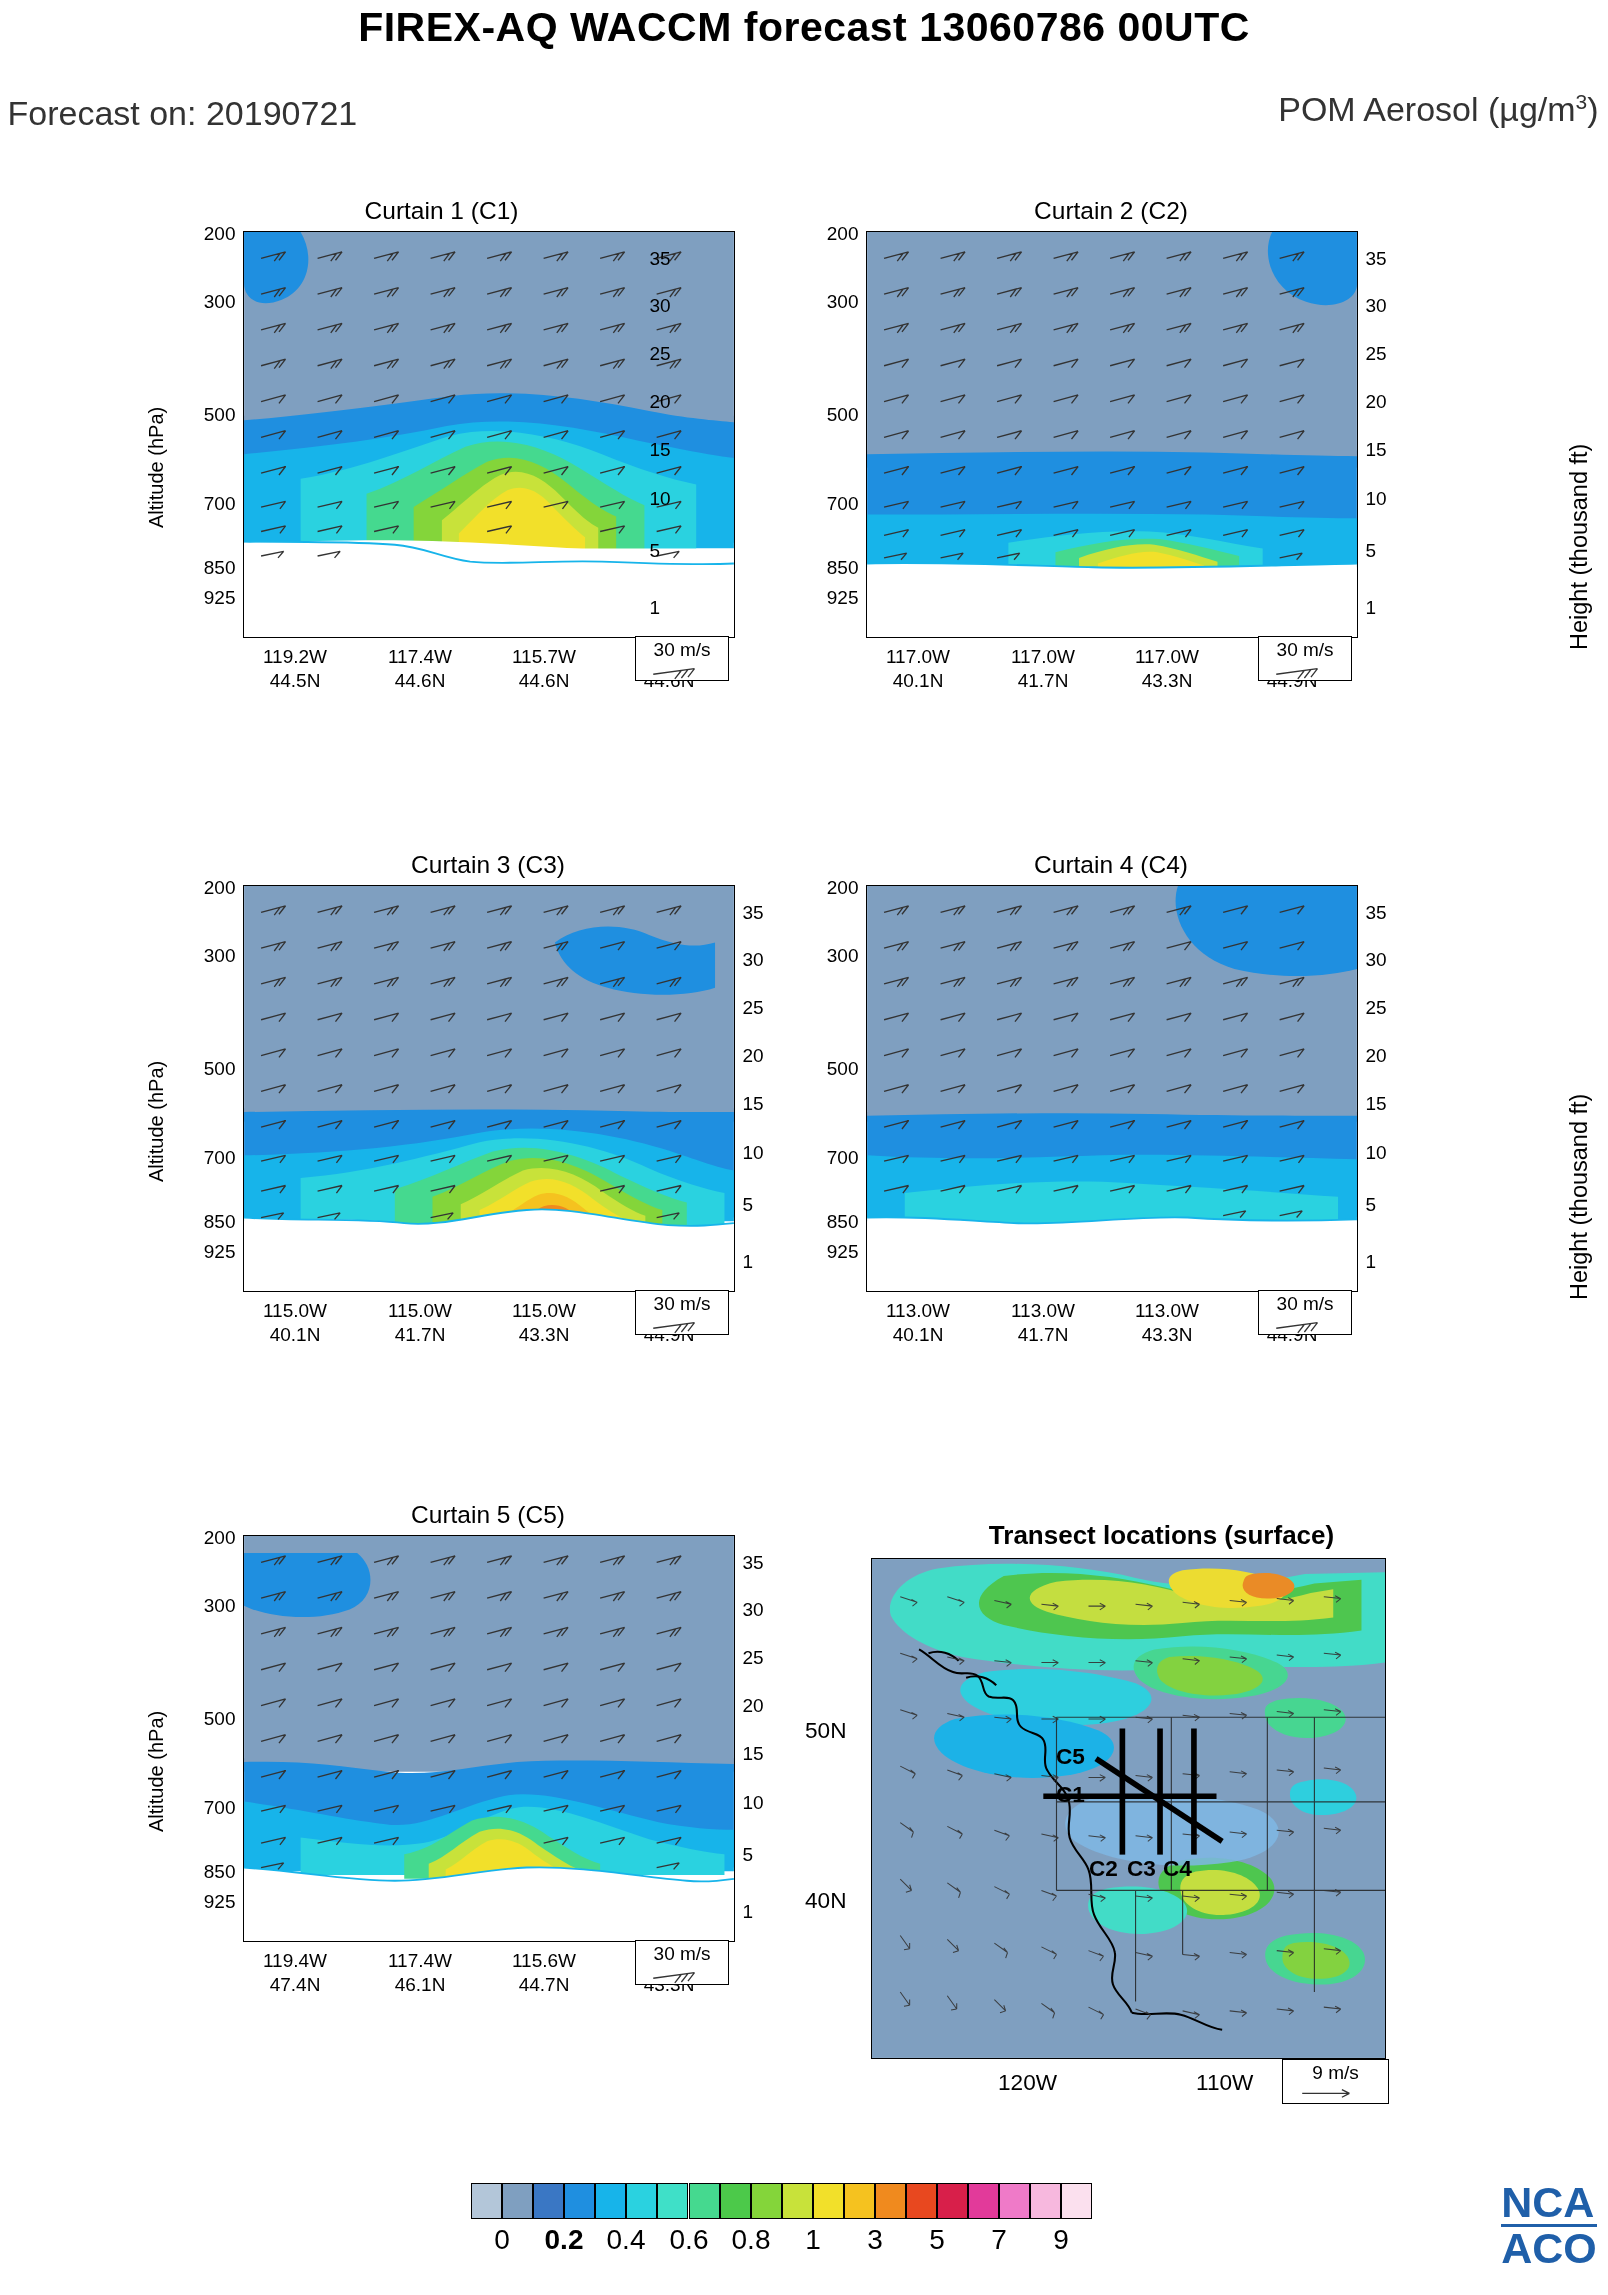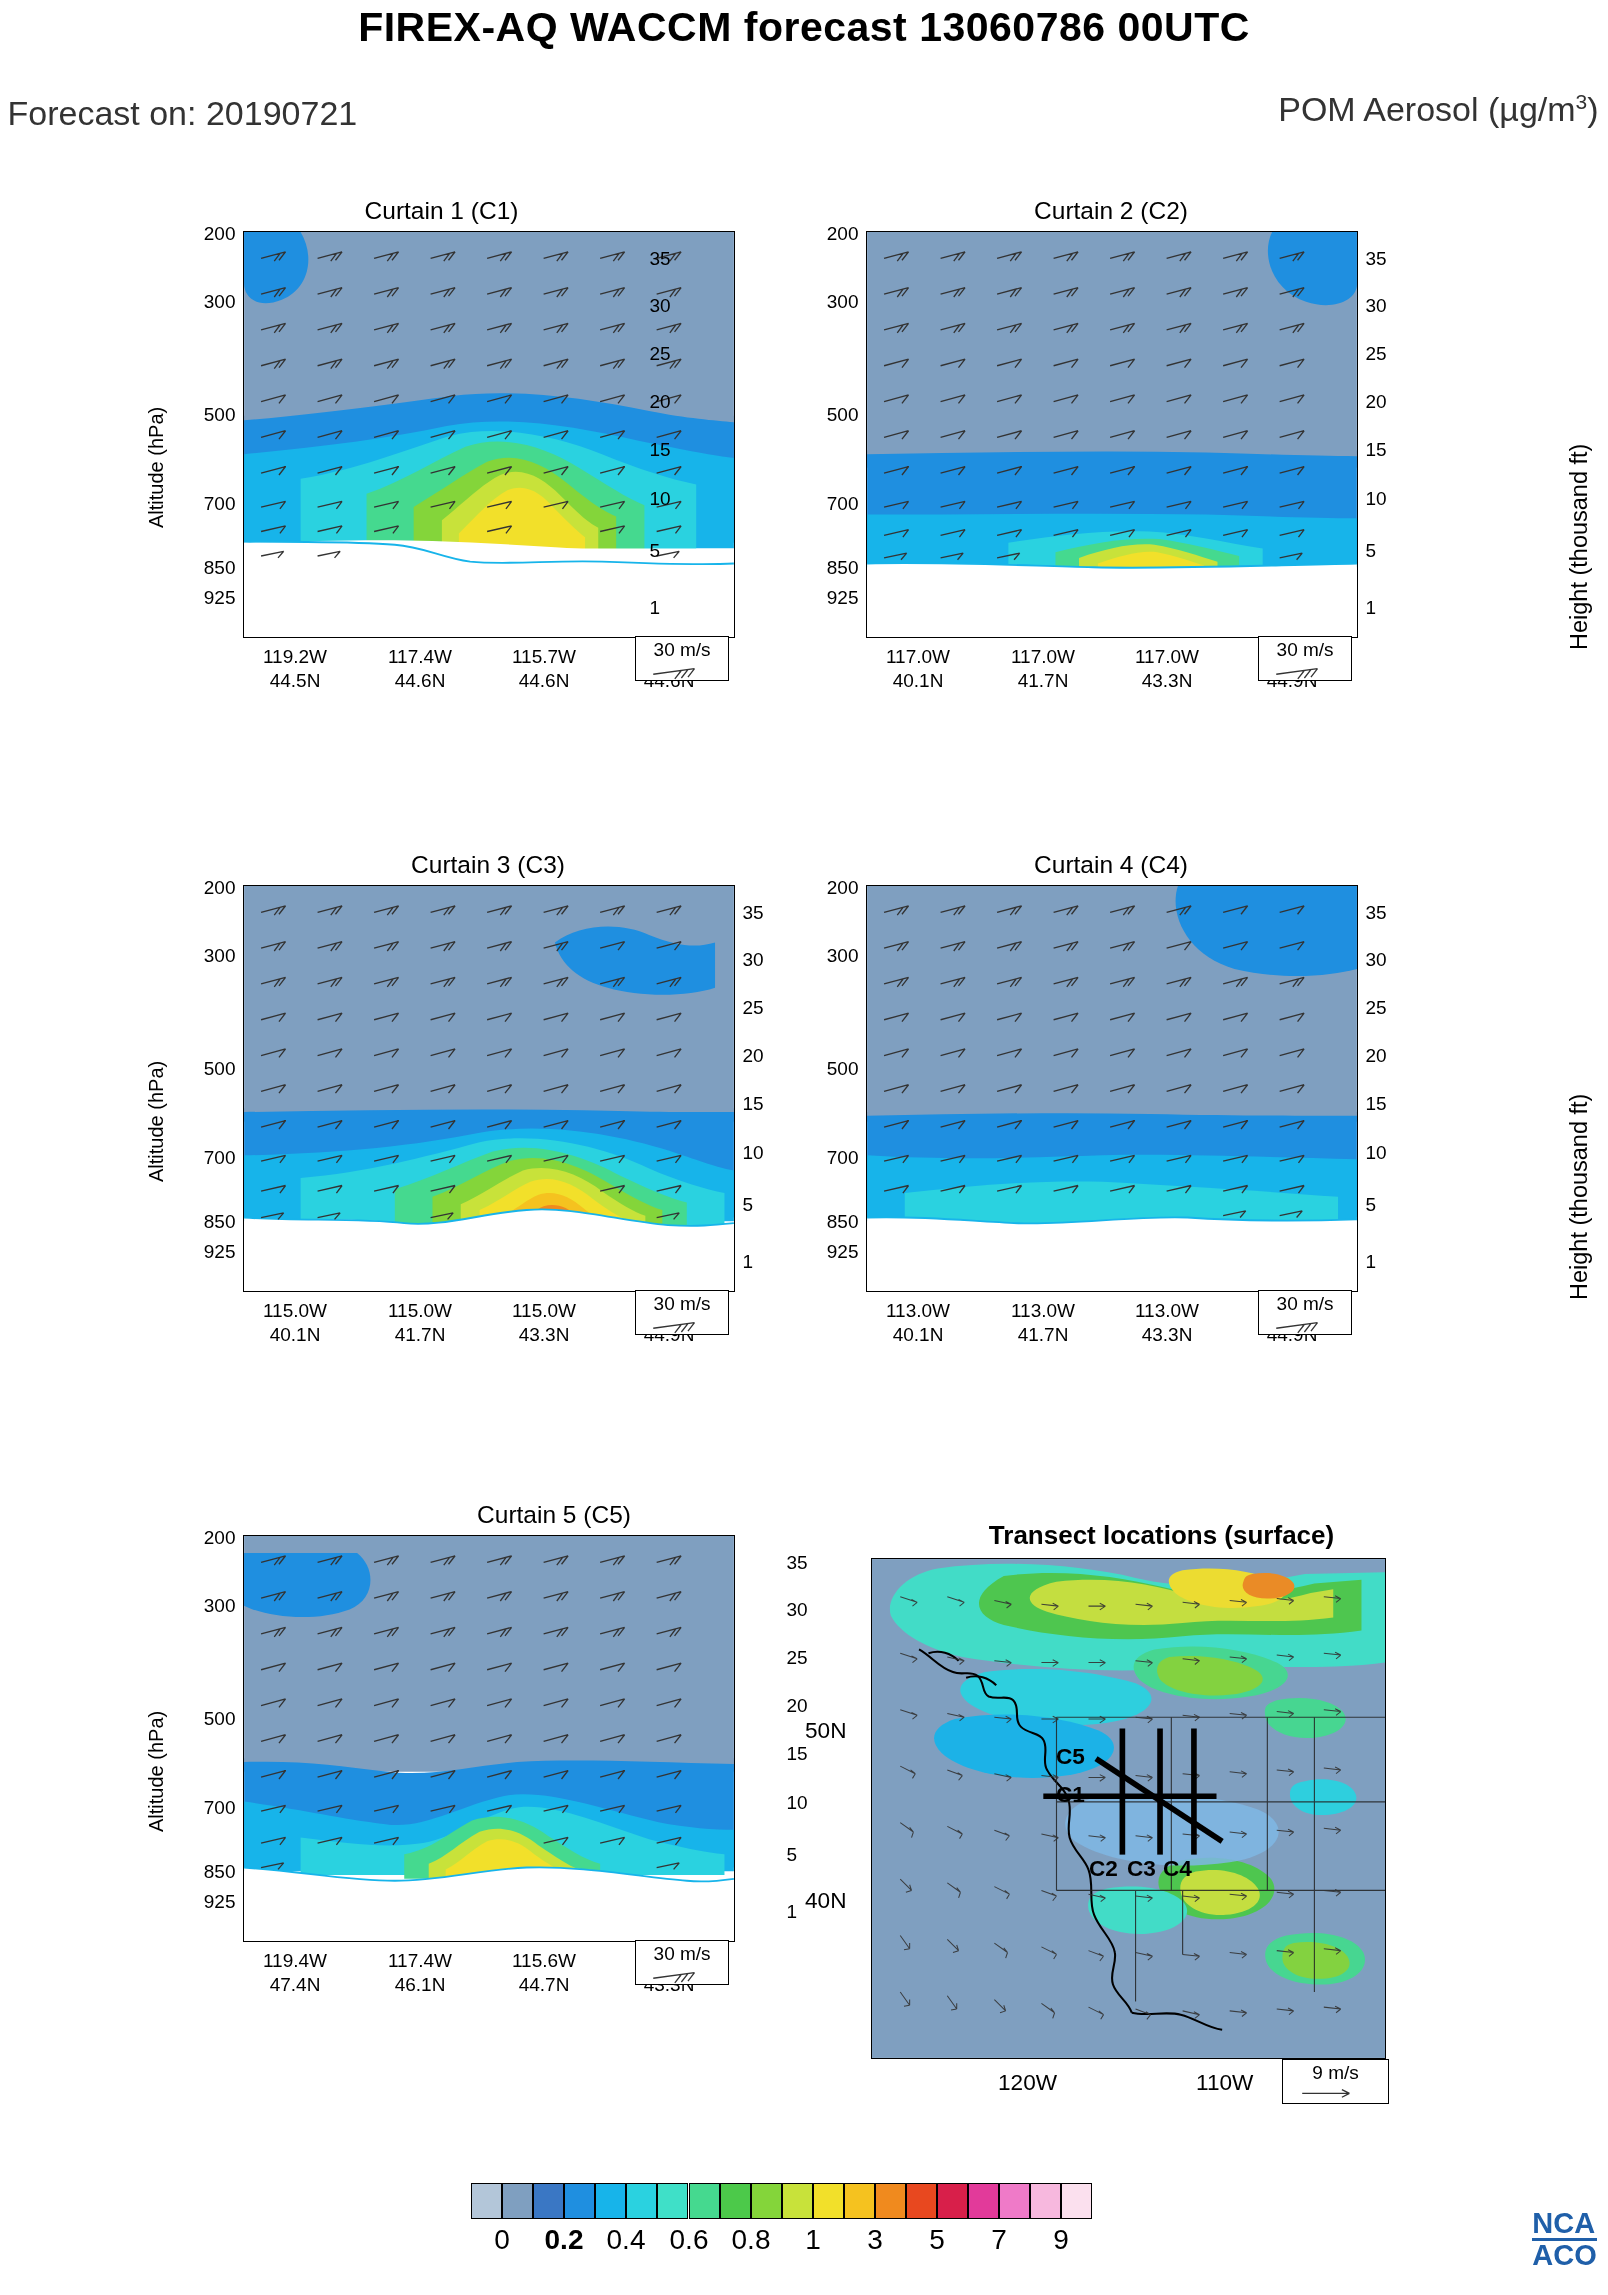--- a/index.html
+++ b/index.html
@@ -18,21 +18,21 @@
   .ylabel{position:absolute;font-size:20px;writing-mode:vertical-rl;transform:rotate(180deg);white-space:nowrap;}
   .xticklab{position:absolute;font-size:19px;text-align:center;transform:translateX(-50%);line-height:1.25;}
   .legendbox{position:absolute;border:1.4px solid #000;background:#fff;font-size:19px;text-align:center;padding:1.9px 5.6px;}
   .legendbox .barb{display:block;height:17px;position:relative;}
   .hgtlabel{position:absolute;font-size:23.5px;writing-mode:vertical-rl;transform:rotate(180deg);white-space:nowrap;}
   .maptitle{position:absolute;width:100%;text-align:center;font-size:26px;font-weight:bold;top:-38px;}
   .maplab{position:absolute;font-size:22.6px;}
   .cbar{position:absolute;}
   .cbar .sw{position:absolute;top:0;height:36px;border:0.9px solid #000;box-sizing:border-box;}
   .cbar .lb{position:absolute;top:41px;font-size:28px;transform:translateX(-50%);}
-  #nca{position:absolute;right:11.3px;bottom:26px;font-size:29px;font-weight:bold;color:#1f5fa9;line-height:1.0;text-align:left;}
+  #nca{position:absolute;right:11.3px;bottom:26px;font-size:43px;font-weight:bold;color:#1f5fa9;line-height:1.0;text-align:left;}
   #nca .u{border-bottom:3.8px solid #1f5fa9;display:block;}
   svg{display:block;}
 </style>
 </head>
 <body>
 
 <div class="abs" id="title">FIREX-AQ WACCM forecast 13060786 00UTC</div>
 <div class="abs" id="fcst">Forecast on: 20190721</div>
 <div class="abs" id="unit"><span>POM Aerosol (µg/m</span><sup>3</sup><span>)</span></div>
 
@@ -584,21 +584,21 @@
     <span class="barb">
       <svg width="75" height="19" viewBox="0 0 80 20">
           <g stroke="#333" stroke-width="1.4" fill="none">
             <path d="M12,14 l44,-6 M56,8 l-7,9 M49,9 l-7,9 M42,10 l-7,9"></path>
           </g>
         </svg>
     </span>
   </div>
 </div>
 
-<div class="panel" style="left:243px;top:1535px;width:490px;height:405px;padding-left:44px;">
+<div class="panel" style="left:243px;top:1535px;width:490px;height:405px;">
   <div class="panel-title">Curtain 5 (C5)</div>
   <div class="ylabel" style="left:-98px;top:80px;height:217px;">Altitude (hPa)</div>
   <div class="plotbox" style="left:0;top:0;width:490px;height:405px;">
     <svg width="490" height="405" viewBox="0 0 520 430">
       <rect x="0" y="0" width="520" height="430" fill="#ffffff"></rect>
       <rect x="0" y="0" width="520" height="250" fill="#7f9fc0"></rect>
       <path d="M0,18 L120,18 C140,34 140,66 112,78 C74,92 24,86 0,74 Z" fill="#1f8fe0"></path>
       <path d="M0,236 L520,236 L520,250 L0,250 Z" fill="#7f9fc0"></path>
       <path d="M0,240 C60,238 100,244 150,250 C200,256 240,244 290,240 C350,236 430,240 520,242 L520,352 L0,352 Z" fill="#1f8fe0"></path>
       <path d="M0,282 C60,290 100,300 150,306 C190,312 230,286 276,276 C320,268 380,290 440,304 C470,310 500,312 520,312 L520,356 L0,356 Z" fill="#17b4ea"></path>

